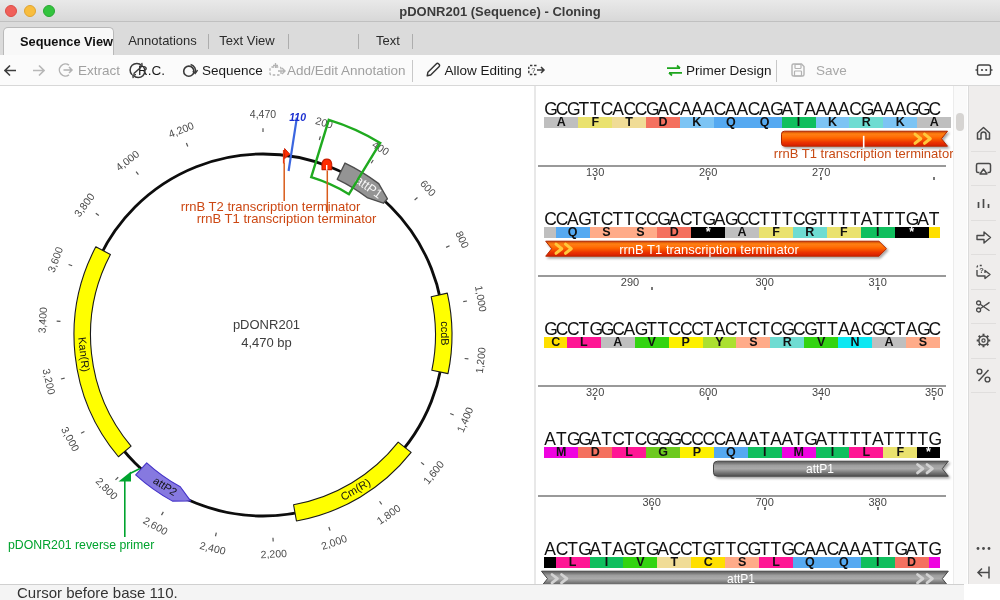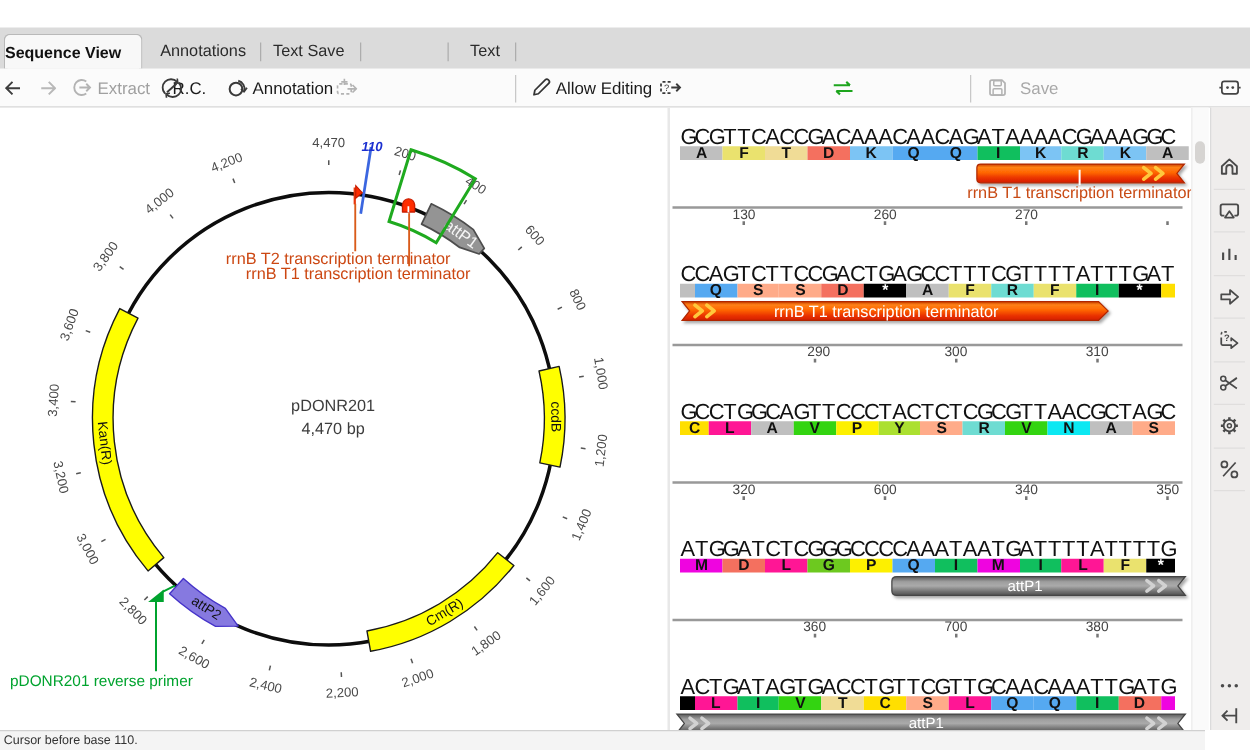--- a/index.html
+++ b/index.html
@@ -1,56 +1,64 @@
 <!DOCTYPE html>
 <html><head><meta charset="utf-8">
 <style>
 * {margin:0;padding:0;box-sizing:border-box;}
 html,body {width:1000px;height:600px;overflow:hidden;font-family:"Liberation Sans",sans-serif;background:#fff;}
 #app {position:relative;width:1000px;height:600px;}
 .titlebar {position:absolute;left:0;top:0;width:1000px;height:22px;background:linear-gradient(#e9e9e9,#d8d8d8);border-bottom:1px solid #c0c0c0;}
 .tl {position:absolute;top:4.5px;width:12.5px;height:12.5px;border-radius:50%;}
 .title {position:absolute;top:3.5px;width:1000px;text-align:center;font-size:13px;font-weight:bold;color:#3b3b3b;}
 .tabbar {position:absolute;left:0;top:22px;width:1000px;height:33px;background:#dbdbdb;}
-.tab-active {position:absolute;left:3px;top:5px;width:111px;height:28px;background:#f8f8f8;border:1px solid #b9b9b9;border-bottom:none;border-radius:5px 5px 0 0;text-align:left;font-size:12.8px;font-weight:bold;color:#111;line-height:27px;}
+.tab-active {position:absolute;left:3px;top:5px;width:111px;height:28px;background:#f8f8f8;border:1px solid #b9b9b9;border-bottom:none;border-radius:5px 5px 0 0;text-align:right;font-size:12.8px;font-weight:bold;color:#111;line-height:27px;}
 .tab {position:absolute;top:5px;height:28px;font-size:13px;color:#2b2b2b;line-height:27px;text-align:center;}
 .tabsep {position:absolute;top:12px;width:1px;height:15px;background:#adadad;}
 .toolbar {position:absolute;left:0;top:55px;width:1000px;height:31px;background:#fbfbfb;border-bottom:1px solid #d8d8d8;}
 .ti {position:absolute;top:0;height:31px;line-height:31px;font-size:13.5px;color:#1a1a1a;}
 .tsep {position:absolute;top:60px;width:1px;height:22px;background:#c8c8c8;}
 .vsep {position:absolute;left:534px;top:86px;width:1.5px;height:498px;background:#e8e8e8;}
 .dna {position:absolute;left:544.35px;display:flex;font-size:17.5px;color:#111;}
 .dna span {display:inline-block;width:11.3px;text-align:center;height:17.5px;line-height:17.5px;}
 .aab {position:absolute;height:11.2px;text-align:center;font-size:12.5px;font-weight:600;line-height:11.5px;}
 .rul {position:absolute;left:537.5px;width:408.5px;height:1.5px;background:#999;}
 .tick {position:absolute;width:60px;text-align:center;font-size:11px;color:#444;}
 .tdot {position:absolute;width:2px;height:3px;background:#777;}
 .scrolltrack {position:absolute;left:953px;top:86px;width:14px;height:498px;background:#fafafa;border-left:1px solid #ececec;}
 .scrollthumb {position:absolute;left:956px;top:112.5px;width:8px;height:18.5px;background:#d6d4d2;border-radius:4px;}
 .iconstrip {position:absolute;left:967.5px;top:86px;width:32.5px;height:498px;background:#efedec;border-left:1px solid #dbdbdb;}
-.statusbar {position:absolute;left:0;top:584px;width:964px;height:16px;background:#f4f4f4;border-top:1px solid #d0d0d0;font-size:10px;color:#333;line-height:15px;padding-left:3px;}
+.statusbar {position:absolute;left:0;top:584px;width:964px;height:16px;background:#f4f4f4;border-top:1px solid #d0d0d0;font-size:15px;color:#333;line-height:15px;padding-left:17px;}
 </style></head>
 <body>
 <div id="app">
+<div class="titlebar">
+<div class="tl" style="left:4.5px;background:#f0605a;border:0.5px solid #dc4d46;"></div>
+<div class="tl" style="left:23.5px;background:#f8bd3e;border:0.5px solid #e0a430;"></div>
+<div class="tl" style="left:42.5px;background:#33c43e;border:0.5px solid #2aa834;"></div>
+<div class="title">pDONR201 (Sequence) - Cloning</div>
+</div>
 <div class="tabbar">
 <div class="tab-active">Sequence View</div>
 <div class="tab" style="left:120px;width:85px;">Annotations</div>
-<div class="tab" style="left:216px;width:62px;">Text Save</div>
+<div class="tab" style="left:216px;width:62px;">Text View</div>
 <div class="tab" style="left:296px;width:58px;margin-top:36px;">Lineage</div>
 <div class="tab" style="left:368px;width:40px;">Text</div>
 <div class="tabsep" style="left:208px"></div>
 <div class="tabsep" style="left:288px"></div>
 <div class="tabsep" style="left:358px"></div>
 <div class="tabsep" style="left:412px"></div>
 </div>
 <div class="toolbar">
 <div class="ti" style="left:78px;color:#a0a0a0">Extract</div>
 <div class="ti" style="left:138px">R.C.</div>
-<div class="ti" style="left:202px">Annotation</div>
+<div class="ti" style="left:202px">Sequence</div>
+<div class="ti" style="left:287px;color:#a0a0a0">Add/Edit Annotation</div>
 <div class="ti" style="left:444.5px">Allow Editing</div>
+<div class="ti" style="left:686px">Primer Design</div>
 <div class="ti" style="left:816px;color:#a8a8a8">Save</div>
 </div>
 <div class="tsep" style="left:411.5px"></div>
 <div class="tsep" style="left:776px"></div>
 <svg style="position:absolute;left:4px;top:63px" width="13" height="15" viewBox="0 0 13 15">
       <path d="M12,7.5 L1.5,7.5 M6,2.5 L1,7.5 L6,12.5" fill="none" stroke="#3e3e3e" stroke-width="1.6"></path>
     </svg>
 <svg style="position:absolute;left:31.5px;top:63px" width="13" height="15" viewBox="0 0 13 15">
       <path d="M1,7.5 L11.5,7.5 M7,2.5 L12,7.5 L7,12.5" fill="none" stroke="#b8b8b8" stroke-width="1.6"></path>
     </svg>
@@ -275,21 +283,21 @@
     <div class="aab" style="left:657.35px;top:227.3px;width:33.9px;background:#f4705f"><span style="color:#111">D</span></div>
     <div class="aab" style="left:691.25px;top:227.3px;width:33.9px;background:#000000"><span style="color:#fff">*</span></div>
     <div class="aab" style="left:725.15px;top:227.3px;width:33.9px;background:#bfbfbf"><span style="color:#111">A</span></div>
     <div class="aab" style="left:759.05px;top:227.3px;width:33.9px;background:#eae26e"><span style="color:#111">F</span></div>
     <div class="aab" style="left:792.95px;top:227.3px;width:33.9px;background:#6edcd2"><span style="color:#111">R</span></div>
     <div class="aab" style="left:826.85px;top:227.3px;width:33.9px;background:#eae26e"><span style="color:#111">F</span></div>
     <div class="aab" style="left:860.75px;top:227.3px;width:33.9px;background:#10bf5e"><span style="color:#111">I</span></div>
     <div class="aab" style="left:894.65px;top:227.3px;width:33.9px;background:#000000"><span style="color:#fff">*</span></div>
     <div class="aab" style="left:928.55px;top:227.3px;width:11.3px;background:#ffdf00"></div>
     <div class="rul" style="top:275.2px"></div>
-    <div class="tick" style="left:625px;top:276px">290</div>
+    <div class="tick" style="left:600px;top:276px">290</div>
     <div class="tdot" style="left:650.7px;top:287.2px"></div>
     <div class="tick" style="left:734.7px;top:276px">300</div>
     <div class="tdot" style="left:763.7px;top:287.2px"></div>
     <div class="tick" style="left:847.7px;top:276px">310</div>
     <div class="tdot" style="left:876.7px;top:287.2px"></div>
     <div class="dna" style="top:321.4px">
       <span>G</span>
       <span>C</span>
       <span>C</span>
       <span>T</span>

